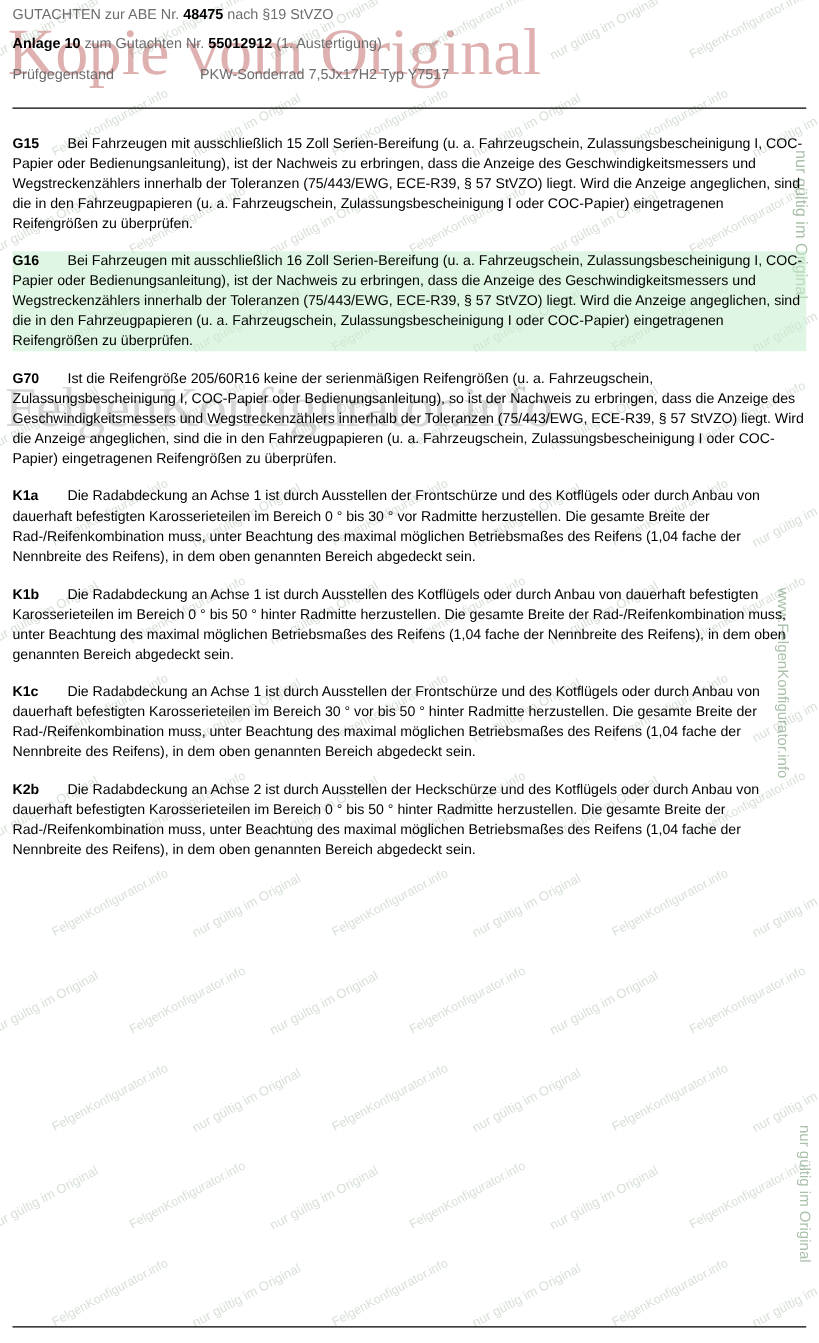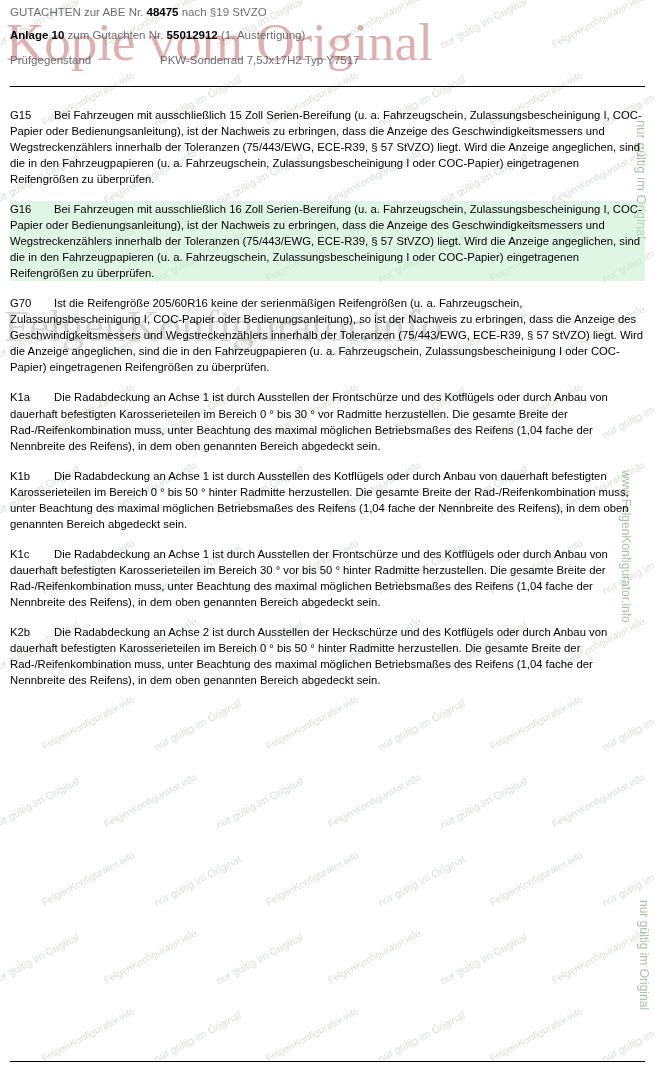--- a/index.html
+++ b/index.html
@@ -161,21 +161,21 @@
 
   
   .para {
     font-size: 11.3px;
     line-height: 1.42;
     margin: 0 0 14px 0;
     text-align: left;
     position: relative;
   }
   .para .code {
-    font-weight: normal;
+    font-weight: bold;
     display: inline-block;
     min-width: 44px;
   }
   .para.hl {
     background: rgba(198, 239, 206, 0.55);
   }
   .para .ind {
     display: inline;
   }
 

